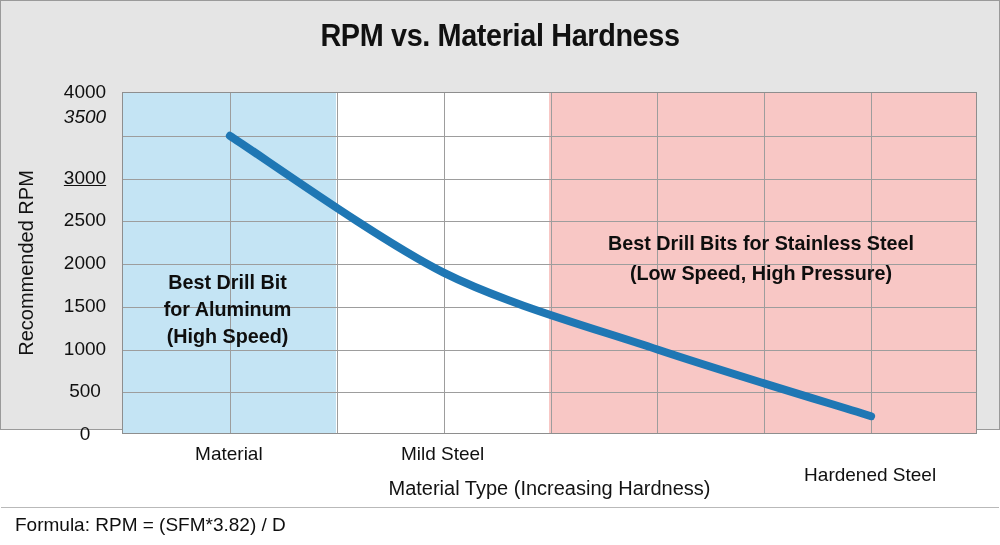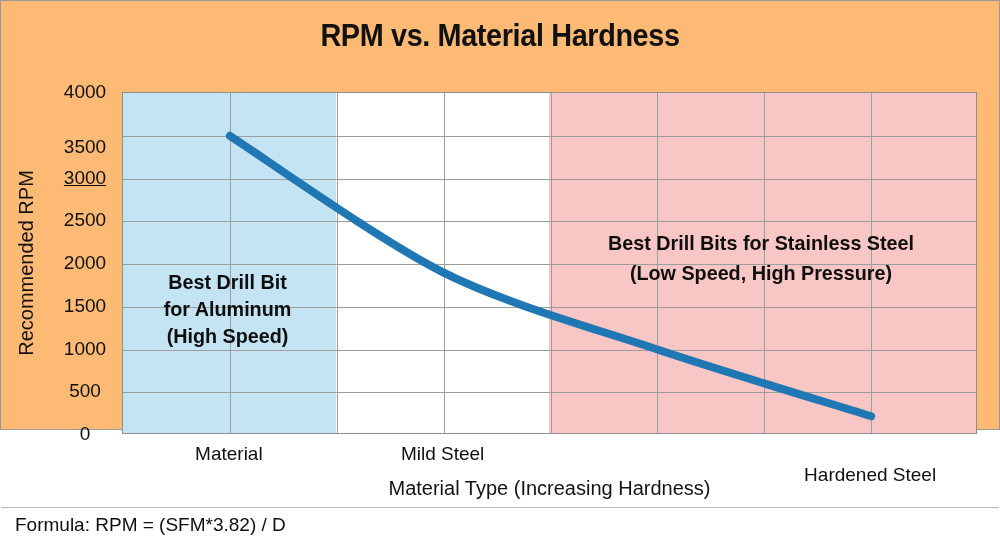--- a/index.html
+++ b/index.html
@@ -5,21 +5,21 @@
   * { box-sizing: border-box; margin: 0; padding: 0; }
   html, body {
     width: 1000px; height: 545px;
     background: #ffffff;
     font-family: "Liberation Sans", sans-serif;
     overflow: hidden;
   }
   #page {
     position: relative;
     width: 1000px; height: 430px;
-    background: #fdba74;
+    background: #e5e5e5;
     border: 1px solid #9a9a9a;
   }
 
   
   #chart-title {
     position: absolute;
     left: 0; right: 0; top: 17px;
     text-align: center;
     font-size: 31px;
     font-weight: bold;
@@ -168,21 +168,21 @@
   <div id="y-axis-title">Recommended RPM</div>
 
   <div id="y-tick-labels">
       <div class="ytick" style="top: 342px;">0</div>
       <div class="ytick" style="top: 299.25px;">500</div>
       <div class="ytick" style="top: 256.5px;">1000</div>
       <div class="ytick" style="top: 213.75px;">1500</div>
       <div class="ytick" style="top: 171px;">2000</div>
       <div class="ytick" style="top: 128.25px;">2500</div>
       <div class="ytick" style="top: 85.5px; text-decoration: underline;">3000</div>
-      <div class="ytick" style="top: 55px;">3500</div>
+      <div class="ytick" style="top: 25px; font-style: italic;">3500</div>
       <div class="ytick" style="top: 0px;">4000</div>
     </div>
 
   <div id="plot-area">
     <div class="band" id="band-aluminum" style="background: rgb(196, 228, 244);"></div>
     <div class="band" id="band-stainless" style="background: rgb(248, 199, 197);"></div>
     <div id="gridlines-h">
         <div class="gridline-h" style="top: 299.25px;"></div>
         <div class="gridline-h" style="top: 256.5px;"></div>
         <div class="gridline-h" style="top: 213.75px;"></div>

